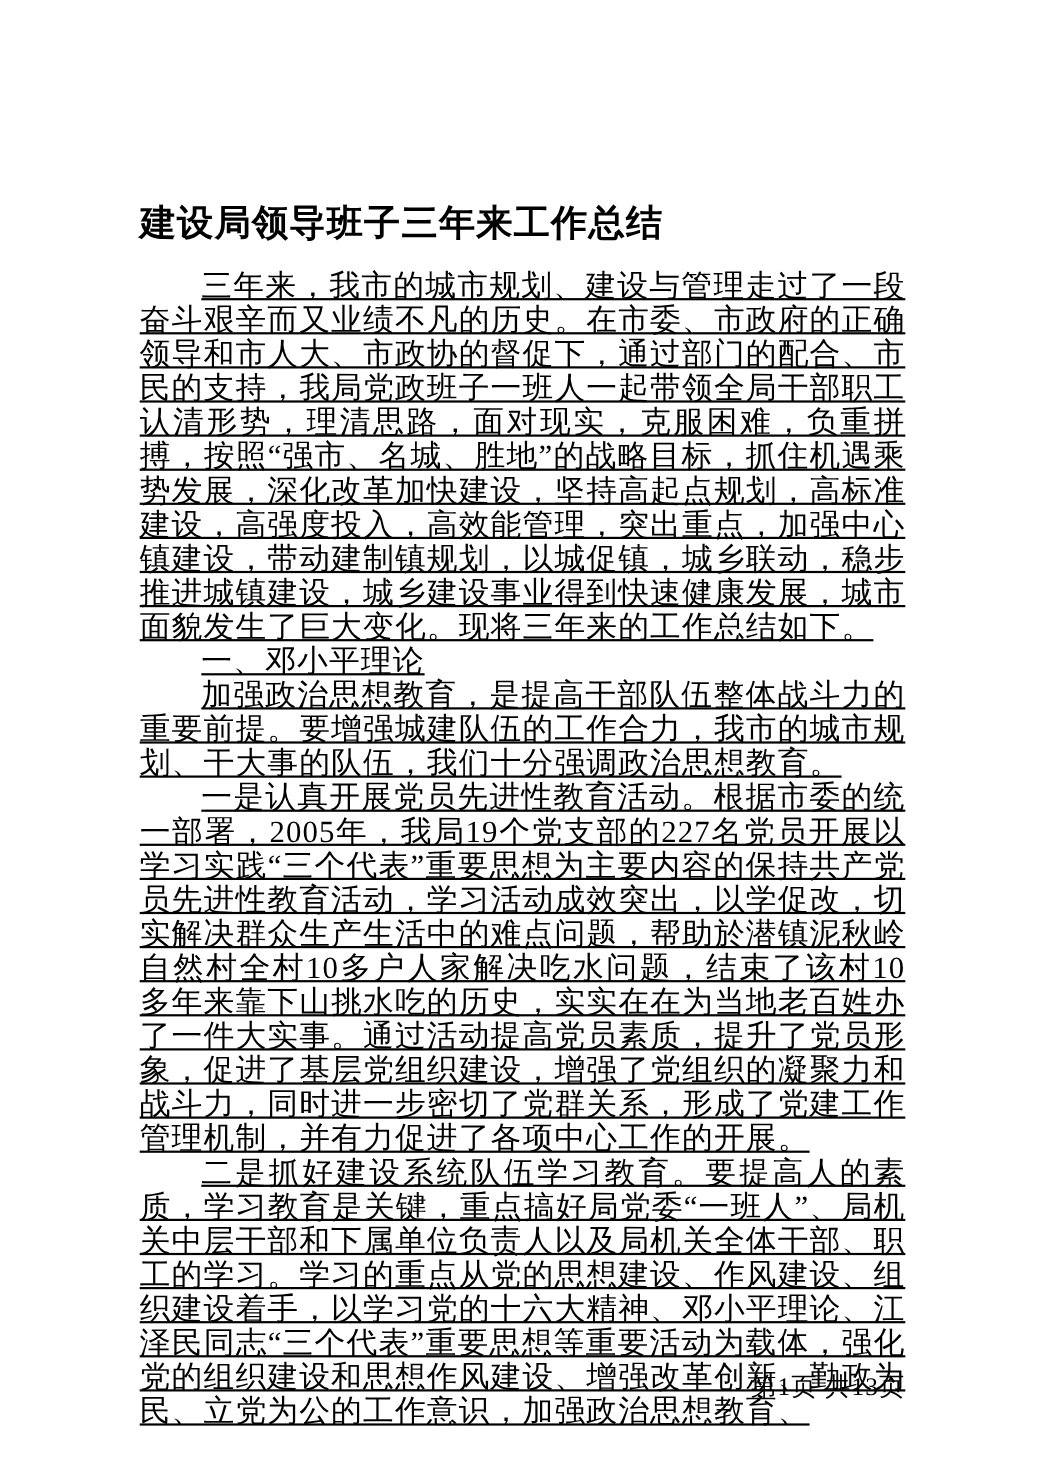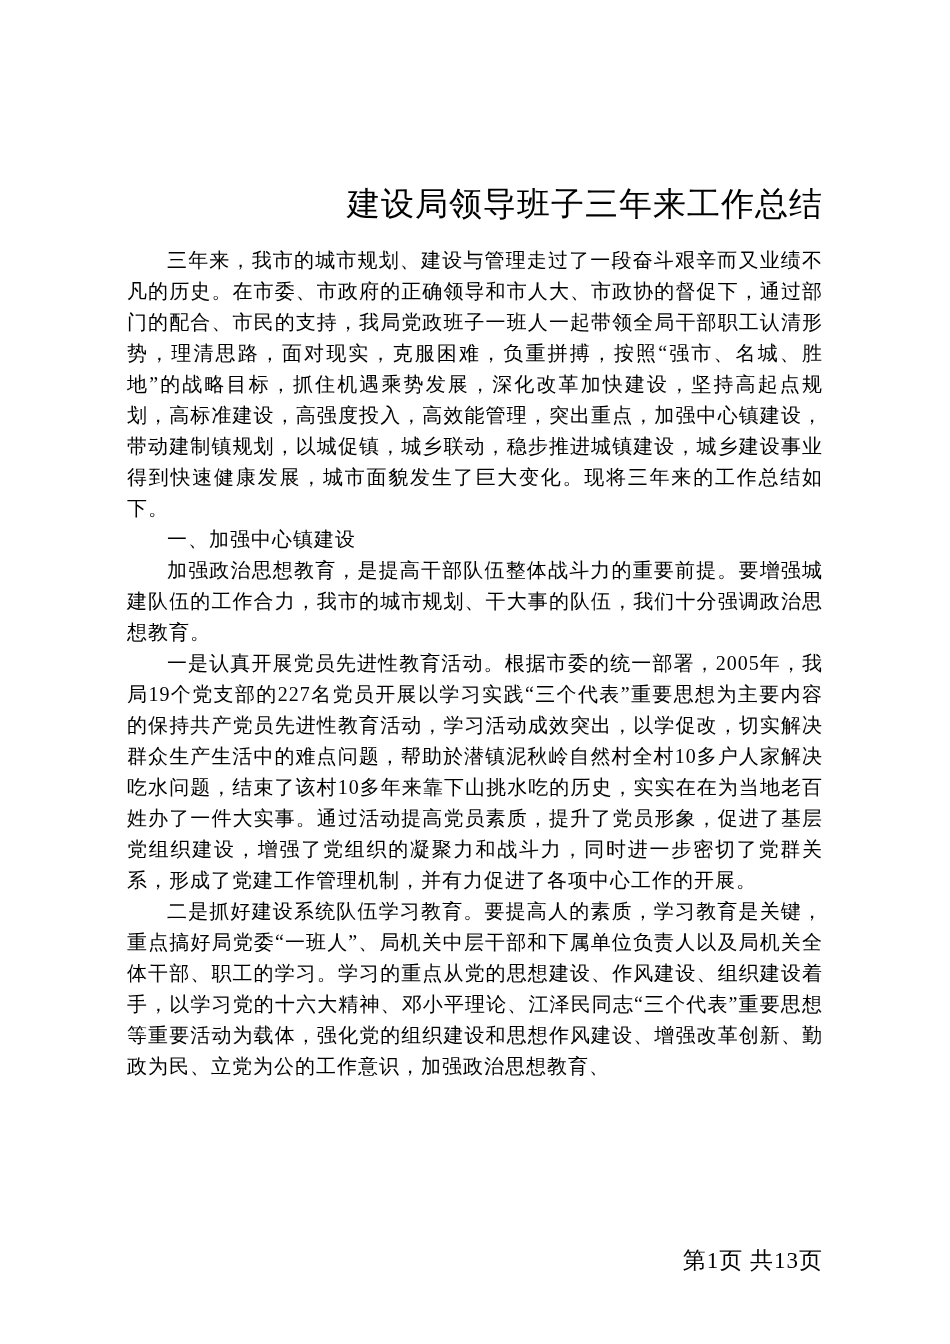--- a/index.html
+++ b/index.html
@@ -17,52 +17,53 @@
   }
   .page {
     width: 950px;
     height: 1344px;
     padding: 183px 127px 0 127px;
     position: relative;
     overflow: hidden;
   }
   .doc-title {
     font-size: 33px;
-    font-weight: normal;
-    text-align: right;
+    font-weight: bold;
+    text-align: left;
     margin: 0 0 20px 0;
     letter-spacing: 1px;
     line-height: 42px;
   }
   .doc-para {
-    font-size: 20px;
+    font-size: 28px;
     line-height: 31px;
     letter-spacing: 1px;
     margin: 0;
     text-align: justify;
     text-indent: 2em;
     word-break: break-all;
+    text-decoration: underline;
   }
   .page-footer {
     position: absolute;
     right: 127px;
     bottom: 68px;
     font-size: 23px;
     letter-spacing: 1px;
   }
 </style>
 </head>
 <body>
 
 <div class="page">
   <h1 class="doc-title">建设局领导班子三年来工作总结</h1>
 
   <p class="doc-para">三年来，我市的城市规划、建设与管理走过了一段奋斗艰辛而又业绩不凡的历史。在市委、市政府的正确领导和市人大、市政协的督促下，通过部门的配合、市民的支持，我局党政班子一班人一起带领全局干部职工认清形势，理清思路，面对现实，克服困难，负重拼搏，按照“强市、名城、胜地”的战略目标，抓住机遇乘势发展，深化改革加快建设，坚持高起点规划，高标准建设，高强度投入，高效能管理，突出重点，加强中心镇建设，带动建制镇规划，以城促镇，城乡联动，稳步推进城镇建设，城乡建设事业得到快速健康发展，城市面貌发生了巨大变化。现将三年来的工作总结如下。</p>
 
-  <p class="doc-para">一、加强中心镇建设</p>
+  <p class="doc-para">一、邓小平理论</p>
 
   <p class="doc-para">加强政治思想教育，是提高干部队伍整体战斗力的重要前提。要增强城建队伍的工作合力，我市的城市规划、干大事的队伍，我们十分强调政治思想教育。</p>
 
   <p class="doc-para">一是认真开展党员先进性教育活动。根据市委的统一部署，2005年，我局19个党支部的227名党员开展以学习实践“三个代表”重要思想为主要内容的保持共产党员先进性教育活动，学习活动成效突出，以学促改，切实解决群众生产生活中的难点问题，帮助於潜镇泥秋岭自然村全村10多户人家解决吃水问题，结束了该村10多年来靠下山挑水吃的历史，实实在在为当地老百姓办了一件大实事。通过活动提高党员素质，提升了党员形象，促进了基层党组织建设，增强了党组织的凝聚力和战斗力，同时进一步密切了党群关系，形成了党建工作管理机制，并有力促进了各项中心工作的开展。</p>
 
   <p class="doc-para">二是抓好建设系统队伍学习教育。要提高人的素质，学习教育是关键，重点搞好局党委“一班人”、局机关中层干部和下属单位负责人以及局机关全体干部、职工的学习。学习的重点从党的思想建设、作风建设、组织建设着手，以学习党的十六大精神、邓小平理论、江泽民同志“三个代表”重要思想等重要活动为载体，强化党的组织建设和思想作风建设、增强改革创新、勤政为民、立党为公的工作意识，加强政治思想教育、</p>
 
   <div class="page-footer">
     <span>第1页 共13页</span>
   </div>

